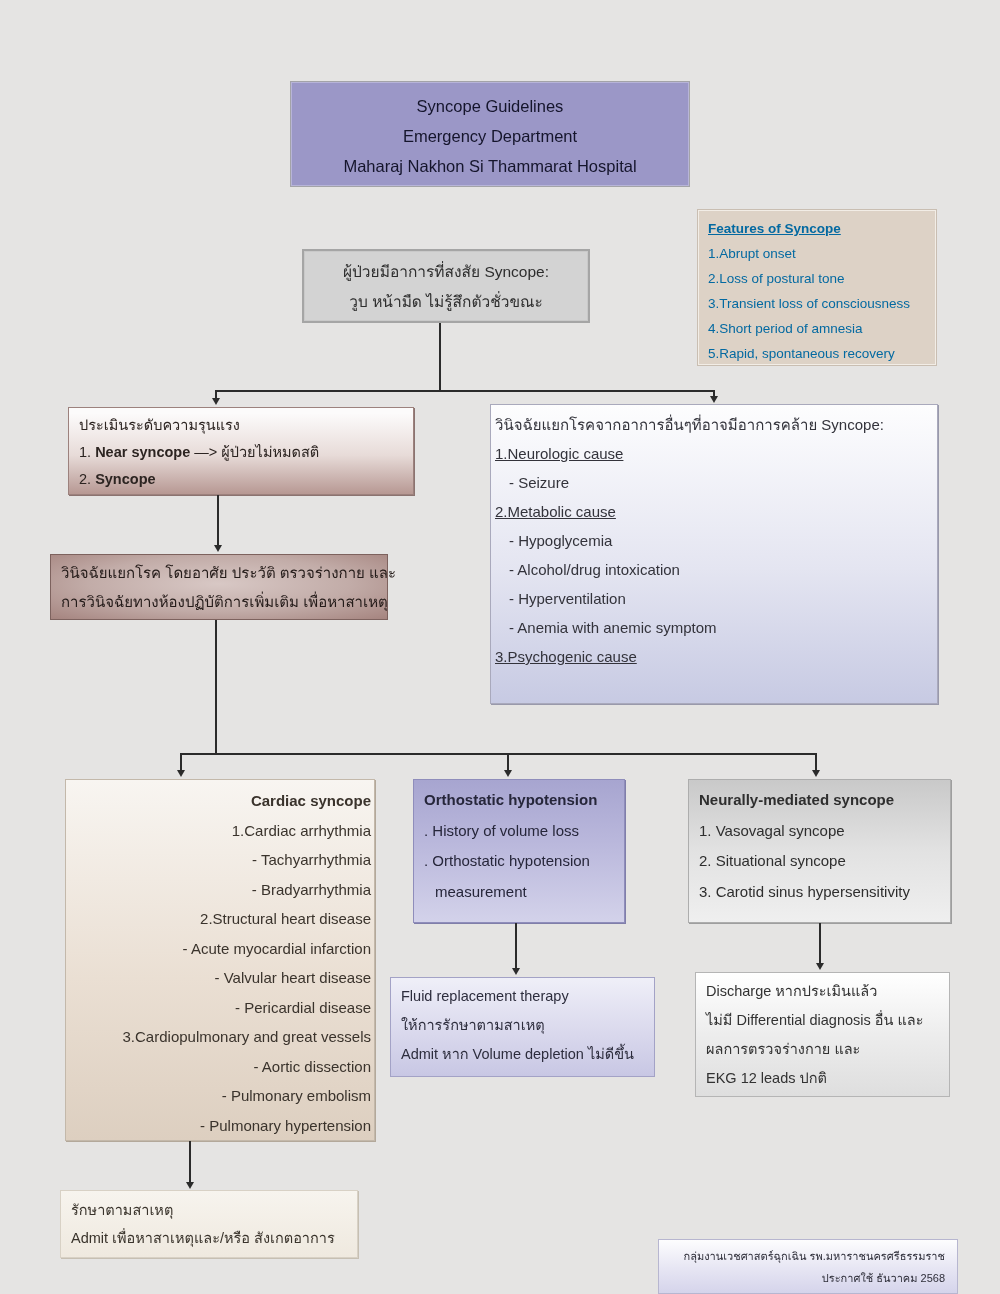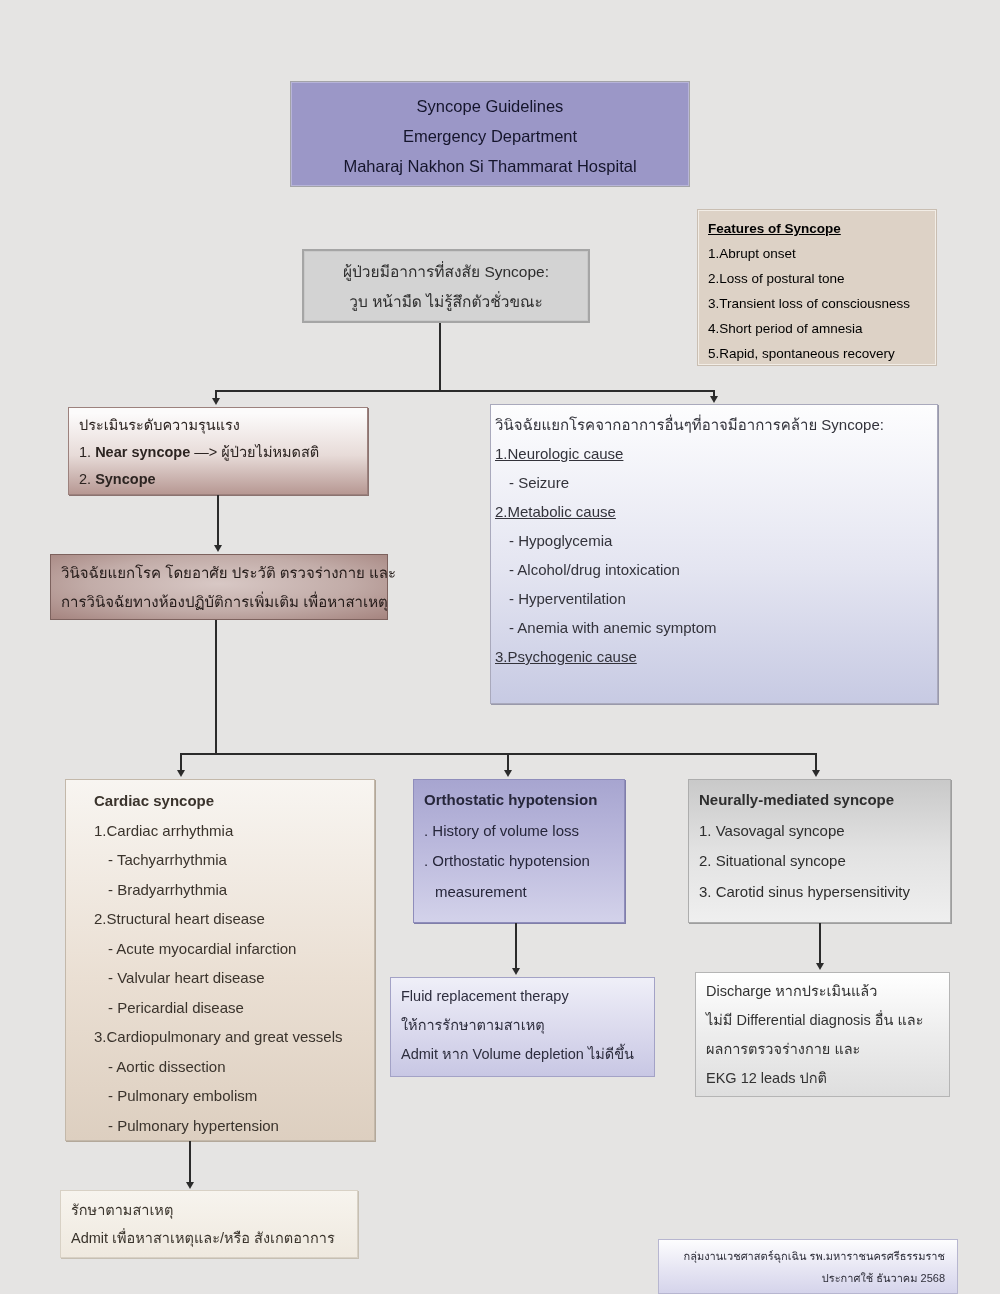--- a/index.html
+++ b/index.html
@@ -31,35 +31,35 @@
     font-size:16.5px;line-height:30px;
     padding-top:8px;
   }
   .features-box{
     left:697px;top:167px;width:240px;height:157px;
     background:#ddd2c6;
     border:1px solid #c9beb2;
     box-shadow:0 0 0 1px #f2ede6 inset;
     font-size:13.5px;line-height:25px;
     padding:6px 10px;
-    color:#000000;
+    color:#0369a1;
   }
   .features-box .hd{font-weight:bold;text-decoration:underline;}
   .patient-box{
     left:302px;top:207px;width:288px;height:74px;
     background:#d3d3d3;
     border:2px solid #a5a5a5;
     box-shadow:0 0 0 1px #c9c9c9 inset;
     text-align:center;
     font-size:15.5px;line-height:30px;
     padding-top:6px;
     color:#2e2e2e;
   }
   .severity-box{
-    left:68px;top:365px;width:300px;height:88px;
+    left:68px;top:365px;width:346px;height:88px;
     background:linear-gradient(180deg,#fcfbfb 6%,#e7dbd8 55%,#b79893 100%);
     border:1px solid #9c817d;
     box-shadow:1px 1px 0 #8b7370;
     font-size:14.5px;line-height:27px;
     padding:4px 10px;
     color:#2c2421;
   }
   .differential-box{
     left:490px;top:362px;width:448px;height:300px;
     background:linear-gradient(180deg,#fdfdfe 0%,#e4e5f1 55%,#c7cae3 100%);
@@ -76,22 +76,23 @@
     font-size:15px;line-height:29px;
     padding:3px 10px;
     color:#241b19;
   }
   .cardiac-box{
     left:65px;top:737px;width:310px;height:362px;
     background:linear-gradient(180deg,#f8f5f1 0%,#eadfd3 55%,#ddcfc0 100%);
     border:1px solid #c3b8aa;
     box-shadow:1px 1px 0 #b3a89a;
     font-size:15px;line-height:29.5px;
-    padding:6px 28px;
+    padding:6px 3px;
     color:#3a332c;
+    text-align:right;
   }
   .orthostatic-box{
     left:413px;top:737px;width:212px;height:144px;
     background:linear-gradient(180deg,#a7a5d0 0%,#bab8dc 45%,#d3d2ea 100%);
     border:1px solid #8f8dbb;
     box-shadow:1px 1px 0 #807ea9;
     font-size:15px;line-height:30.5px;
     padding:5px 10px;
     color:#26263a;
   }

